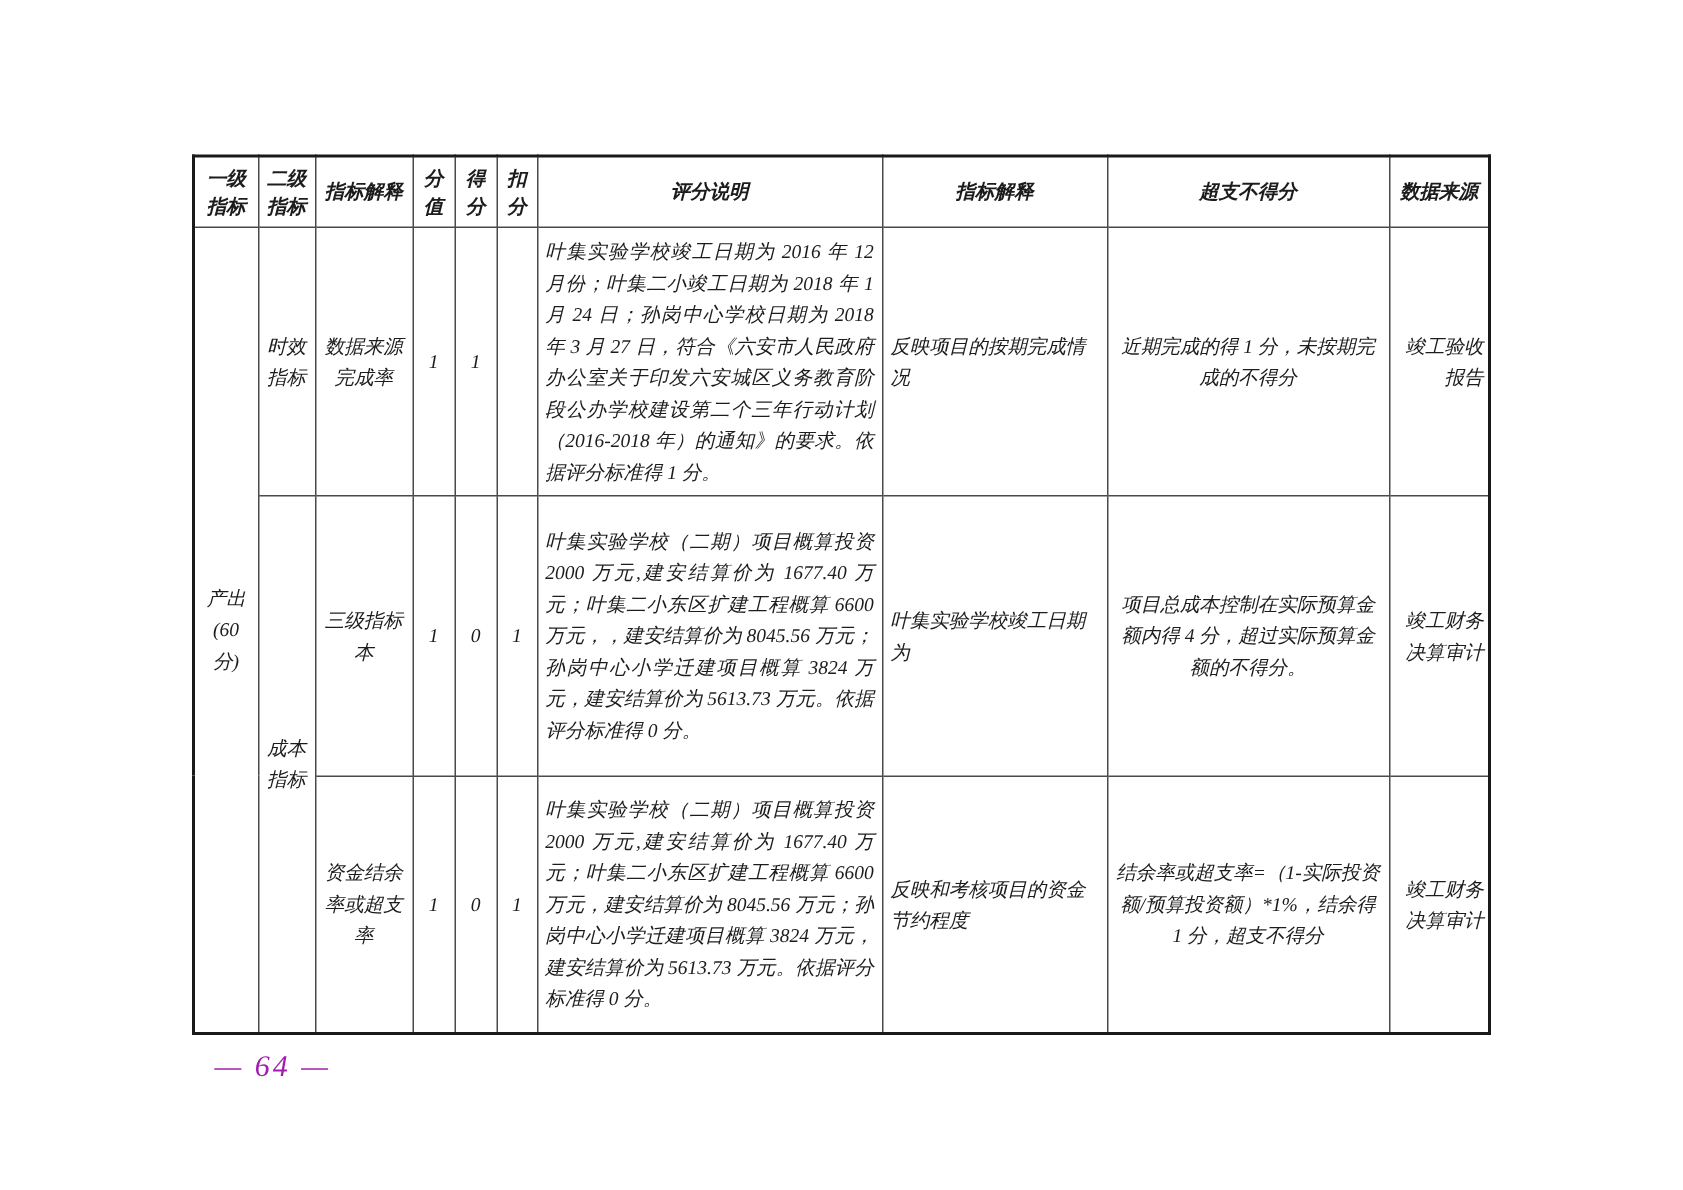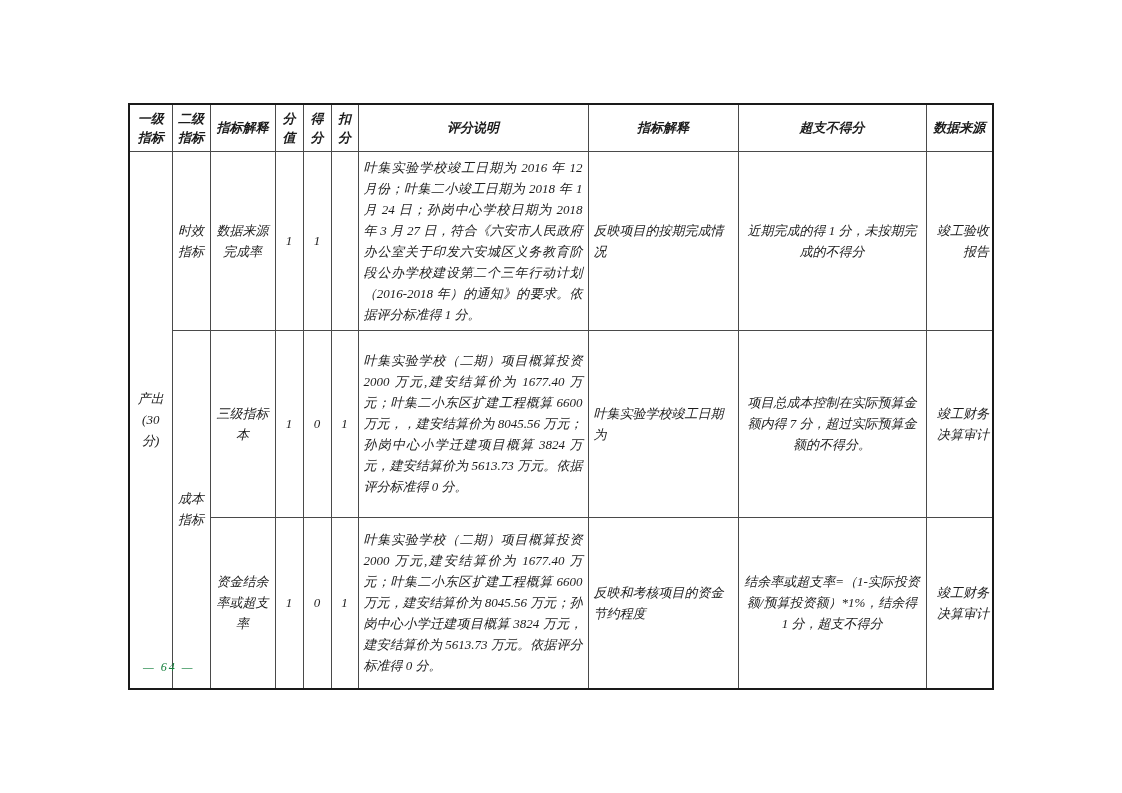--- a/index.html
+++ b/index.html
@@ -59,24 +59,24 @@
     text-align: center;
     padding: 2px 5px;
   }
   td.c-source {
     text-align: right;
     white-space: pre-line;
     padding: 2px 3px;
   }
   .footer {
     position: absolute;
-    left: 143px; top: 660px;
-    font-size: 12px;
+    left: 143px; top: 700px;
+    font-size: 20px;
     letter-spacing: 2px;
-    color: #15803d;
+    color: #a21caf;
   }
 </style>
 </head>
 <body>
 
 <div class="page">
 
   <table class="eval">
     <colgroup>
       <col style="width:43px">
@@ -105,21 +105,21 @@
       <th>扣
 分</th>
       <th>评分说明</th>
       <th>指标解释</th>
       <th>超支不得分</th>
       <th>数据来源</th>
     </tr>
 
     <tr class="r1">
       <td class="c-center" rowspan="3">产出
-(30
+(60
 分)</td>
       <td class="c-center">时效
 指标</td>
       <td class="c-center">数据来源
 完成率</td>
       <td class="c-center">1</td>
       <td class="c-center">1</td>
       <td class="c-center"></td>
       <td class="c-desc">叶集实验学校竣工日期为 2016 年 12 月份；叶集二小竣工日期为 2018 年 1 月 24 日；孙岗中心学校日期为 2018 年 3 月 27 日，符合《六安市人民政府办公室关于印发六安城区义务教育阶段公办学校建设第二个三年行动计划（2016-2018 年）的通知》的要求。依据评分标准得 1 分。</td>
       <td class="c-explain">反映项目的按期完成情况</td>
@@ -131,21 +131,21 @@
     <tr class="r2">
       <td class="c-center" rowspan="2">成本
 指标</td>
       <td class="c-center">三级指标
 本</td>
       <td class="c-center">1</td>
       <td class="c-center">0</td>
       <td class="c-center">1</td>
       <td class="c-desc">叶集实验学校（二期）项目概算投资 2000 万元,建安结算价为 1677.40 万元；叶集二小东区扩建工程概算 6600 万元，，建安结算价为 8045.56 万元；孙岗中心小学迁建项目概算 3824 万元，建安结算价为 5613.73 万元。依据评分标准得 0 分。</td>
       <td class="c-explain">叶集实验学校竣工日期为</td>
-      <td class="c-standard">项目总成本控制在实际预算金额内得 7 分，超过实际预算金额的不得分。</td>
+      <td class="c-standard">项目总成本控制在实际预算金额内得 4 分，超过实际预算金额的不得分。</td>
       <td class="c-source">竣工财务
 决算审计</td>
     </tr>
 
     <tr class="r3">
       <td class="c-center">资金结余
 率或超支
 率</td>
       <td class="c-center">1</td>
       <td class="c-center">0</td>

